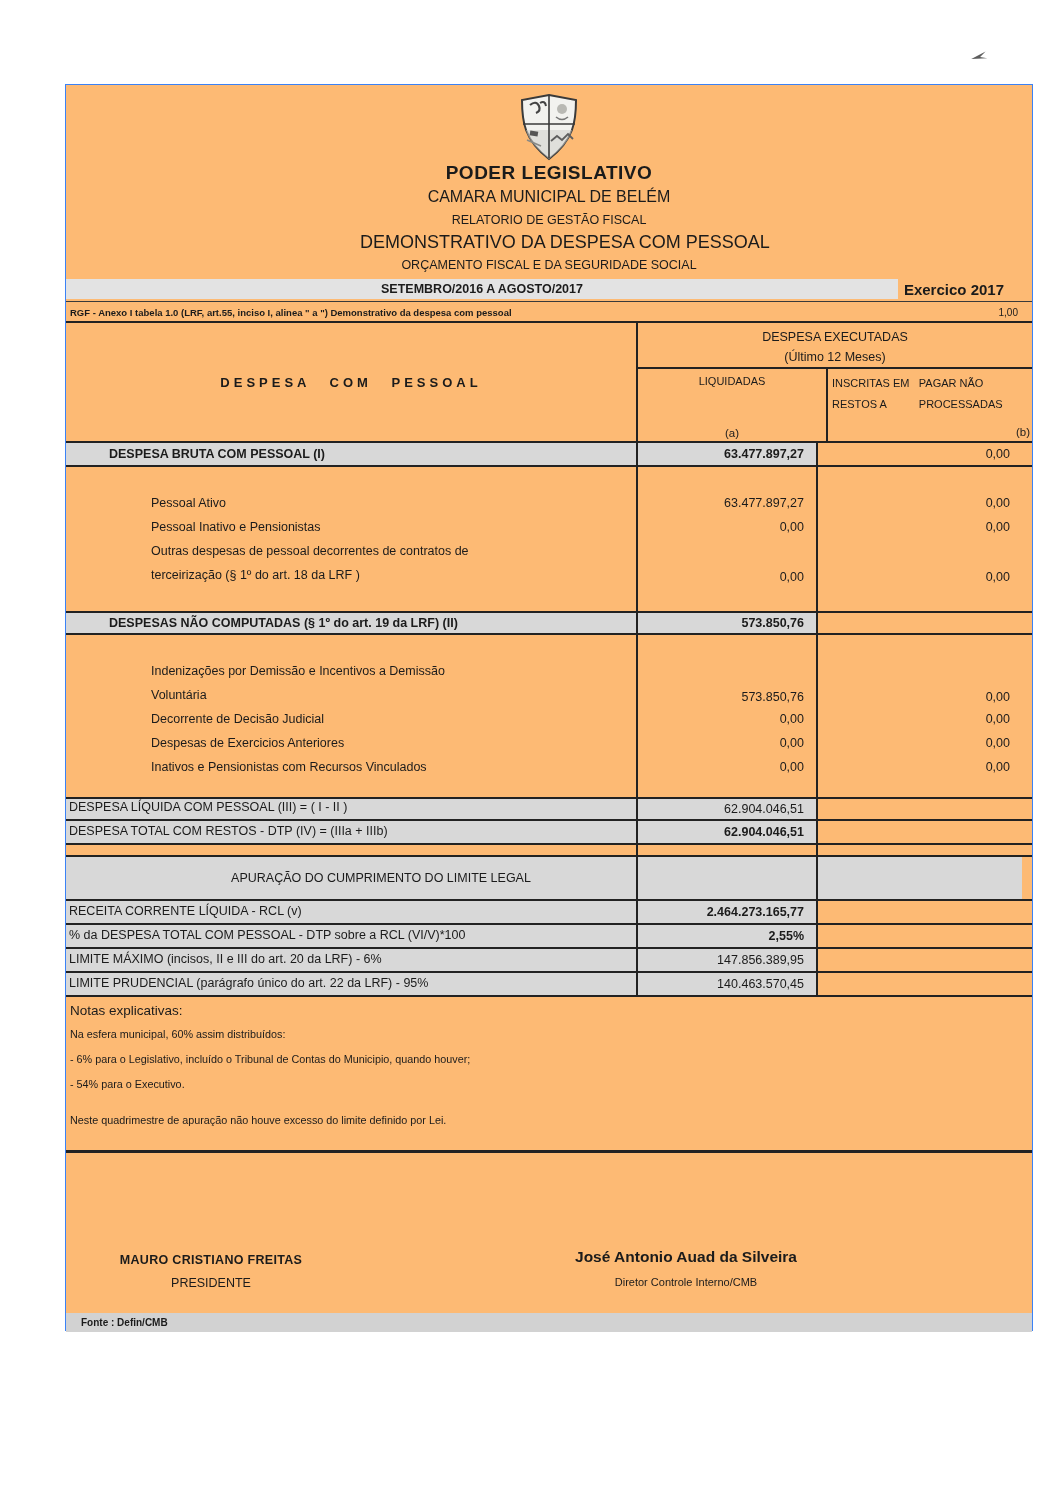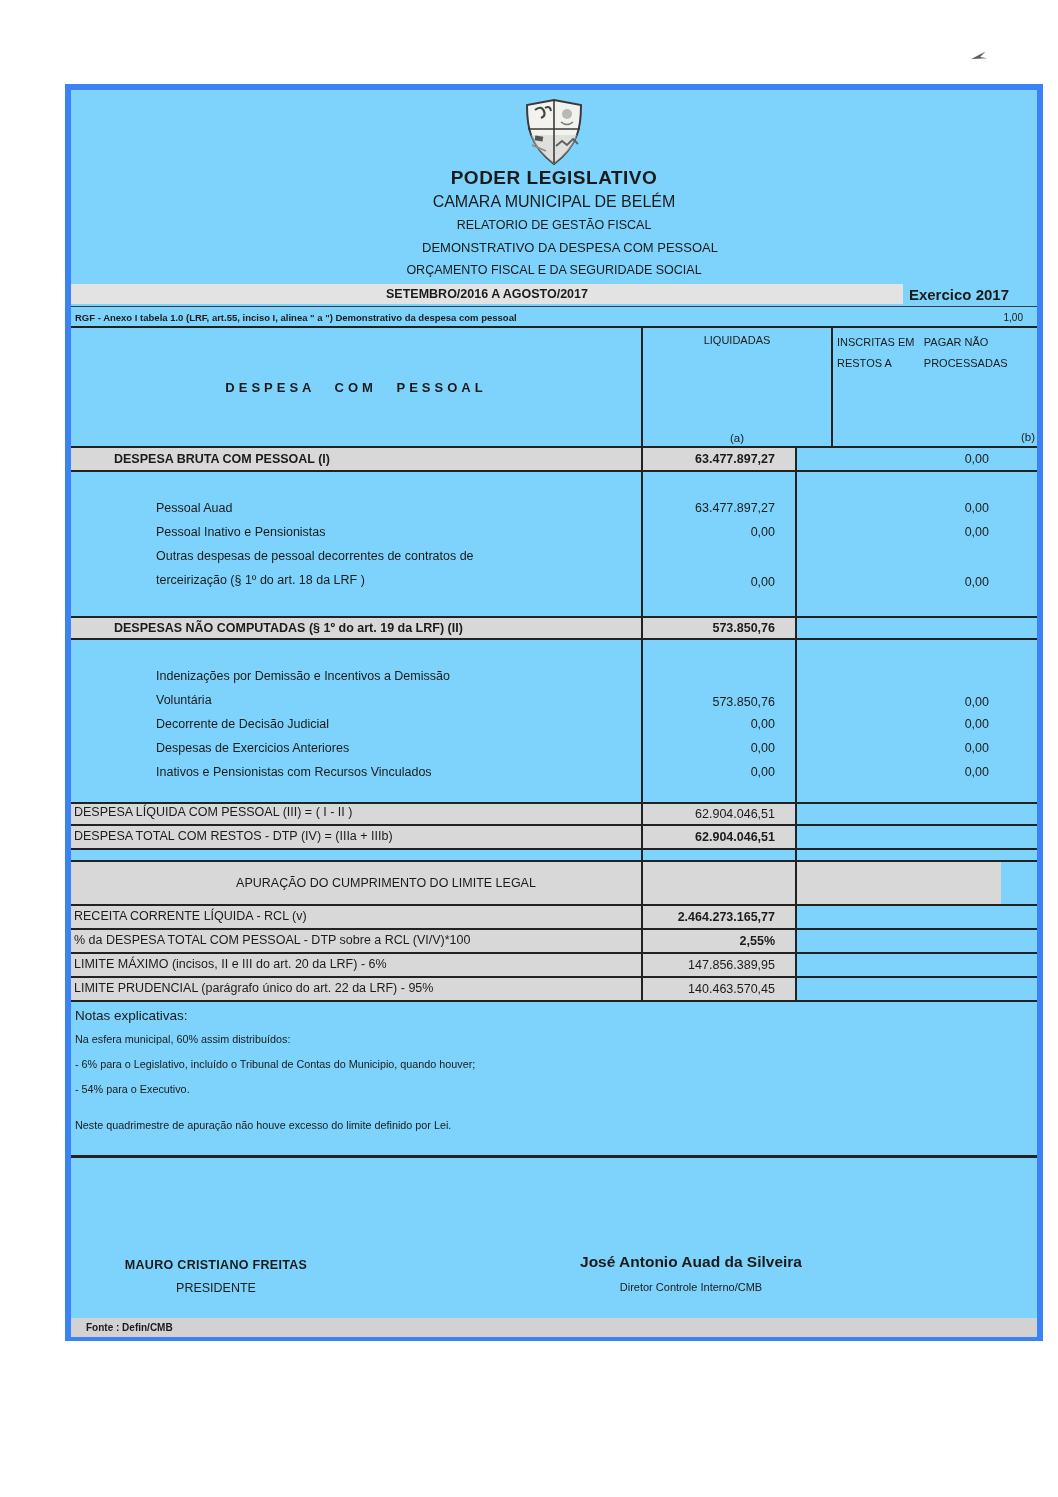--- a/index.html
+++ b/index.html
@@ -6,28 +6,28 @@
     --ink:#222222;
     --shade:#d8d8d8;
     --band:#e3e3e3;
     --srcband:#d2d2d2;
     --text:#1b1b1b;
   }
   *{margin:0;padding:0;box-sizing:border-box;}
   body{width:1058px;height:1497px;background:#ffffff;font-family:"Liberation Sans",sans-serif;color:var(--text);overflow:hidden;}
   .canvas{position:relative;width:1058px;height:1497px;background:#fff;}
 
-  .page{position:absolute;left:65px;top:84px;width:966px;height:1245px;border:6px solid #3b82f6;box-sizing:content-box;background:#7dd3fc;}
+  .page{position:absolute;left:65px;top:84px;width:966px;height:1245px;border:1px solid #3b82f6;box-sizing:content-box;background:#fdba74;}
 
   
   .logo-row{text-align:center;padding-top:8px;height:76px;}
   .t1{font-size:19px;font-weight:700;text-align:center;height:24px;line-height:24px;letter-spacing:.5px;}
   .t2{font-size:16px;text-align:center;height:24px;line-height:24px;}
   .t3{font-size:12.5px;text-align:center;height:22px;line-height:22px;}
-  .t4{font-size:13px;text-align:center;height:23px;line-height:23px;padding-left:32px;}
+  .t4{font-size:18px;text-align:center;height:23px;line-height:23px;padding-left:32px;}
   .t5{font-size:12.5px;text-align:center;height:23px;line-height:23px;}
 
   .period-row{position:relative;height:22px;margin-top:2px;}
   .period-band{position:absolute;left:0;top:0;width:832px;height:20px;background:var(--band);display:flex;align-items:center;justify-content:center;}
   .period-band .ptxt{font-size:12.5px;font-weight:700;}
   .exercise{position:absolute;right:28px;top:2px;font-size:15px;font-weight:700;}
 
   .annot-row{height:20px;border-top:1px solid #3a3a3a;display:flex;justify-content:space-between;align-items:flex-end;padding:0 14px 3px 4px;}
   .annot-text{font-size:9.5px;font-weight:700;}
   .annot-val{font-size:10px;}
@@ -39,21 +39,21 @@
   .th-right{flex:1;border-left:2px solid var(--ink);display:flex;flex-direction:column;}
   .th-group{height:46px;border-bottom:2px solid var(--ink);text-align:center;font-size:12.5px;line-height:20px;padding-top:4px;}
   .th-cols{flex:1;display:flex;}
   .th-a{width:188px;display:flex;flex-direction:column;justify-content:space-between;align-items:center;font-size:11px;padding:6px 0 2px;gap:24px;}
   .th-b{flex:1;border-left:2px solid var(--ink);font-size:11px;line-height:21px;padding:4px 2px 2px 4px;display:flex;flex-direction:row;}
   .th-b .key{margin-top:auto;text-align:center;font-size:11.5px;line-height:14px;}
   .th-a .key{font-size:11.5px;}
 
   .trow{display:flex;}
   .c-label{width:570px;display:flex;flex-direction:column;justify-content:center;padding-left:3px;}
-  .c-a{width:154px;border-left:2px solid var(--ink);display:flex;align-items:center;justify-content:flex-end;padding-right:20px;}
+  .c-a{width:180px;border-left:2px solid var(--ink);display:flex;align-items:center;justify-content:flex-end;padding-right:12px;}
   .c-b{width:206px;border-left:2px solid var(--ink);display:flex;align-items:center;justify-content:flex-end;padding-right:12px;}
   .lbl{line-height:24px;font-size:12.5px;white-space:nowrap;}
   .val{font-size:12.5px;}
   .bold{font-weight:700;}
   .bb{border-bottom:2px solid var(--ink);}
   .bt{border-top:2px solid var(--ink);}
 
   .section{height:24px;}
   .section .lbl{font-weight:700;margin-left:40px;}
   .section .c-label,.section .c-a{background:var(--shade);}
@@ -138,20 +138,24 @@
 
     <div class="annot-row">
       <span class="annot-text">RGF - Anexo I tabela 1.0 (LRF, art.55, inciso I, alinea " a ") Demonstrativo da despesa com pessoal</span>
       <span class="annot-val">1,00</span>
     </div>
 
     <div class="dtable">
       <div class="thead">
         <div class="th-left">DESPESA COM PESSOAL</div>
         <div class="th-right">
+          <div class="th-group">
+            <div>DESPESA EXECUTADAS</div>
+            <div>(Último 12 Meses)</div>
+          </div>
           <div class="th-cols">
             <div class="th-a">
               <div>LIQUIDADAS</div>
               <div class="key">(a)</div>
             </div>
             <div class="th-b">
               <div>INSCRITAS EM RESTOS A</div>
               <div>PAGAR NÃO PROCESSADAS</div>
               <div class="key">(b)</div>
             </div>
@@ -170,21 +174,21 @@
               <div class="val">0,00</div>
             </div>
           </div>
           <div class="trow pad">
             <div class="c-label"></div>
             <div class="c-a"></div>
             <div class="c-b"></div>
           </div>
           <div class="trow sub">
             <div class="c-label">
-              <div class="lbl">Pessoal Auad</div>
+              <div class="lbl">Pessoal Ativo</div>
             </div>
             <div class="c-a">
               <div class="val">63.477.897,27</div>
             </div>
             <div class="c-b">
               <div class="val">0,00</div>
             </div>
           </div>
           <div class="trow sub">
             <div class="c-label">

